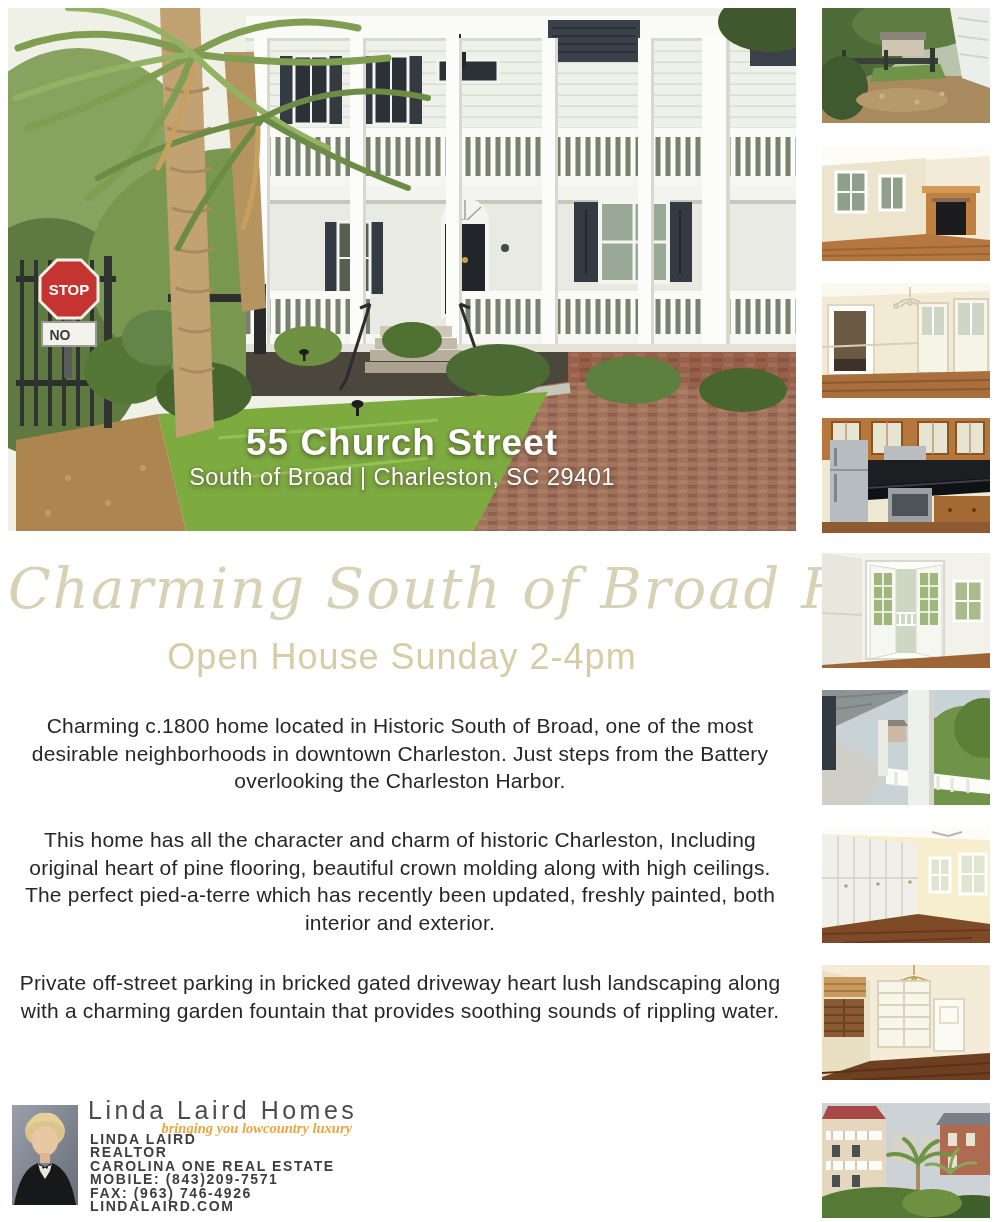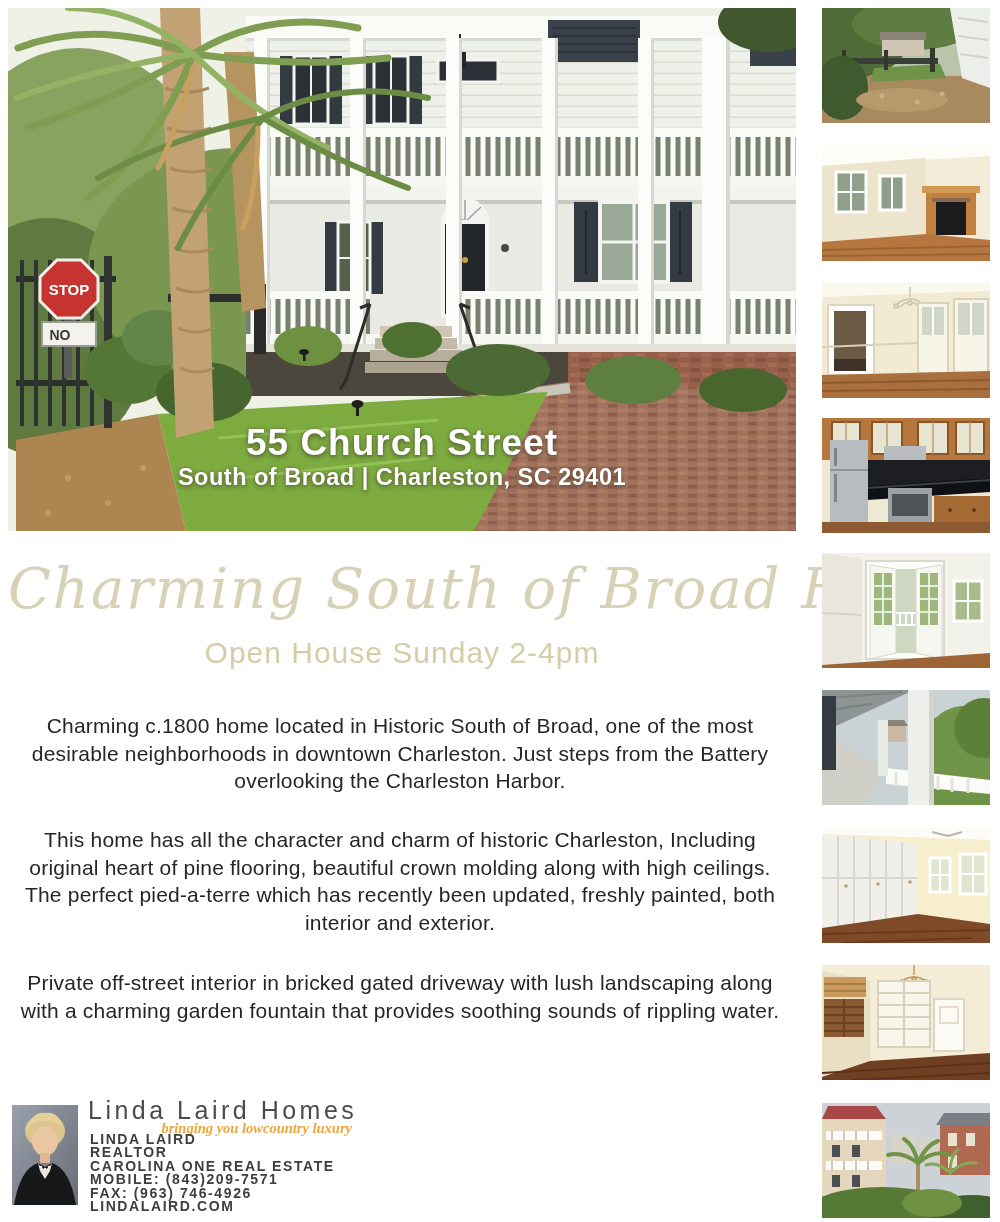--- a/index.html
+++ b/index.html
@@ -6,28 +6,28 @@
   body{width:1000px;height:1222px;position:relative;overflow:hidden;
        font-family:"Liberation Sans",sans-serif;color:#222;}
   .abs{position:absolute;}
 
   
   .hero{left:8px;top:8px;width:788px;height:523px;border-radius:23px;}
   .hero svg{display:block;width:100%;height:100%;}
   .hero-text{left:0;right:0;top:415px;text-align:center;color:#fff;
     text-shadow:0 2px 5px rgba(60,50,35,.6),0 0 2px rgba(80,65,50,.5);}
   .hero-address{font-size:37px;font-weight:700;letter-spacing:1px;line-height:40px;}
-  .hero-sub{font-size:23.5px;font-weight:700;letter-spacing:.5px;line-height:29px;}
+  .hero-sub{font-size:23.5px;font-weight:400;letter-spacing:.5px;line-height:29px;}
 
   
   .script-title{left:8px;width:788px;top:556px;text-align:center;
     font-family:"DejaVu Serif",serif;font-style:italic;font-weight:400;
     font-size:56px;letter-spacing:2px;color:#d7d1b5;white-space:nowrap;}
   .open-house{left:8px;width:788px;top:636px;text-align:center;
-    font-size:30px;font-weight:400;letter-spacing:1px;color:#d6cca6;}
+    font-size:36px;font-weight:400;letter-spacing:1px;color:#d6cca6;}
 
   
   .para{left:15px;width:770px;text-align:center;font-size:21px;line-height:27.5px;
     color:#262626;letter-spacing:.2px;}
   .para-1{top:712px;}
   .para-2{top:826px;}
   .para-3{top:969px;}
 
   
   .thumb{left:822px;width:168px;height:115px;}
@@ -293,21 +293,21 @@
     <div class="hero-address">55 Church Street</div>
     <div class="hero-sub">South of Broad | Charleston, SC 29401</div>
   </div>
 </div>
 
 <div class="abs script-title">Charming South of Broad Home</div>
 <div class="abs open-house">Open House Sunday 2-4pm</div>
 
 <div class="abs para para-1">Charming c.1800 home located in Historic South of Broad, one of the most desirable neighborhoods in downtown Charleston. Just steps from the Battery overlooking the Charleston Harbor.</div>
 <div class="abs para para-2">This home has all the character and charm of historic Charleston, Including original heart of pine flooring, beautiful crown molding along with high ceilings. The perfect pied-a-terre which has recently been updated, freshly painted, both interior and exterior.</div>
-<div class="abs para para-3">Private off-street interior in bricked gated driveway with lush landscaping along with a charming garden fountain that provides soothing sounds of rippling water.</div>
+<div class="abs para para-3">Private off-street parking in bricked gated driveway heart lush landscaping along with a charming garden fountain that provides soothing sounds of rippling water.</div>
 
 <div class="abs thumb" style="top:8px" title="backyard-garden-with-gate">
   <svg viewBox="0 0 168 115" preserveAspectRatio="none">
     <rect width="168" height="115" fill="#b9c4ab"></rect>
     <rect y="68" width="168" height="47" fill="#a98a5e"></rect>
     <ellipse cx="30" cy="28" rx="58" ry="42" fill="#4e6b38"></ellipse>
     <ellipse cx="92" cy="16" rx="62" ry="26" fill="#5d7d42"></ellipse>
     <rect x="60" y="30" width="42" height="18" fill="#cfc5b2"></rect>
       <rect x="58" y="24" width="46" height="8" fill="#8a8578"></rect>
     <polygon points="128,0 168,0 168,80 140,70" fill="#eceee9"></polygon>

